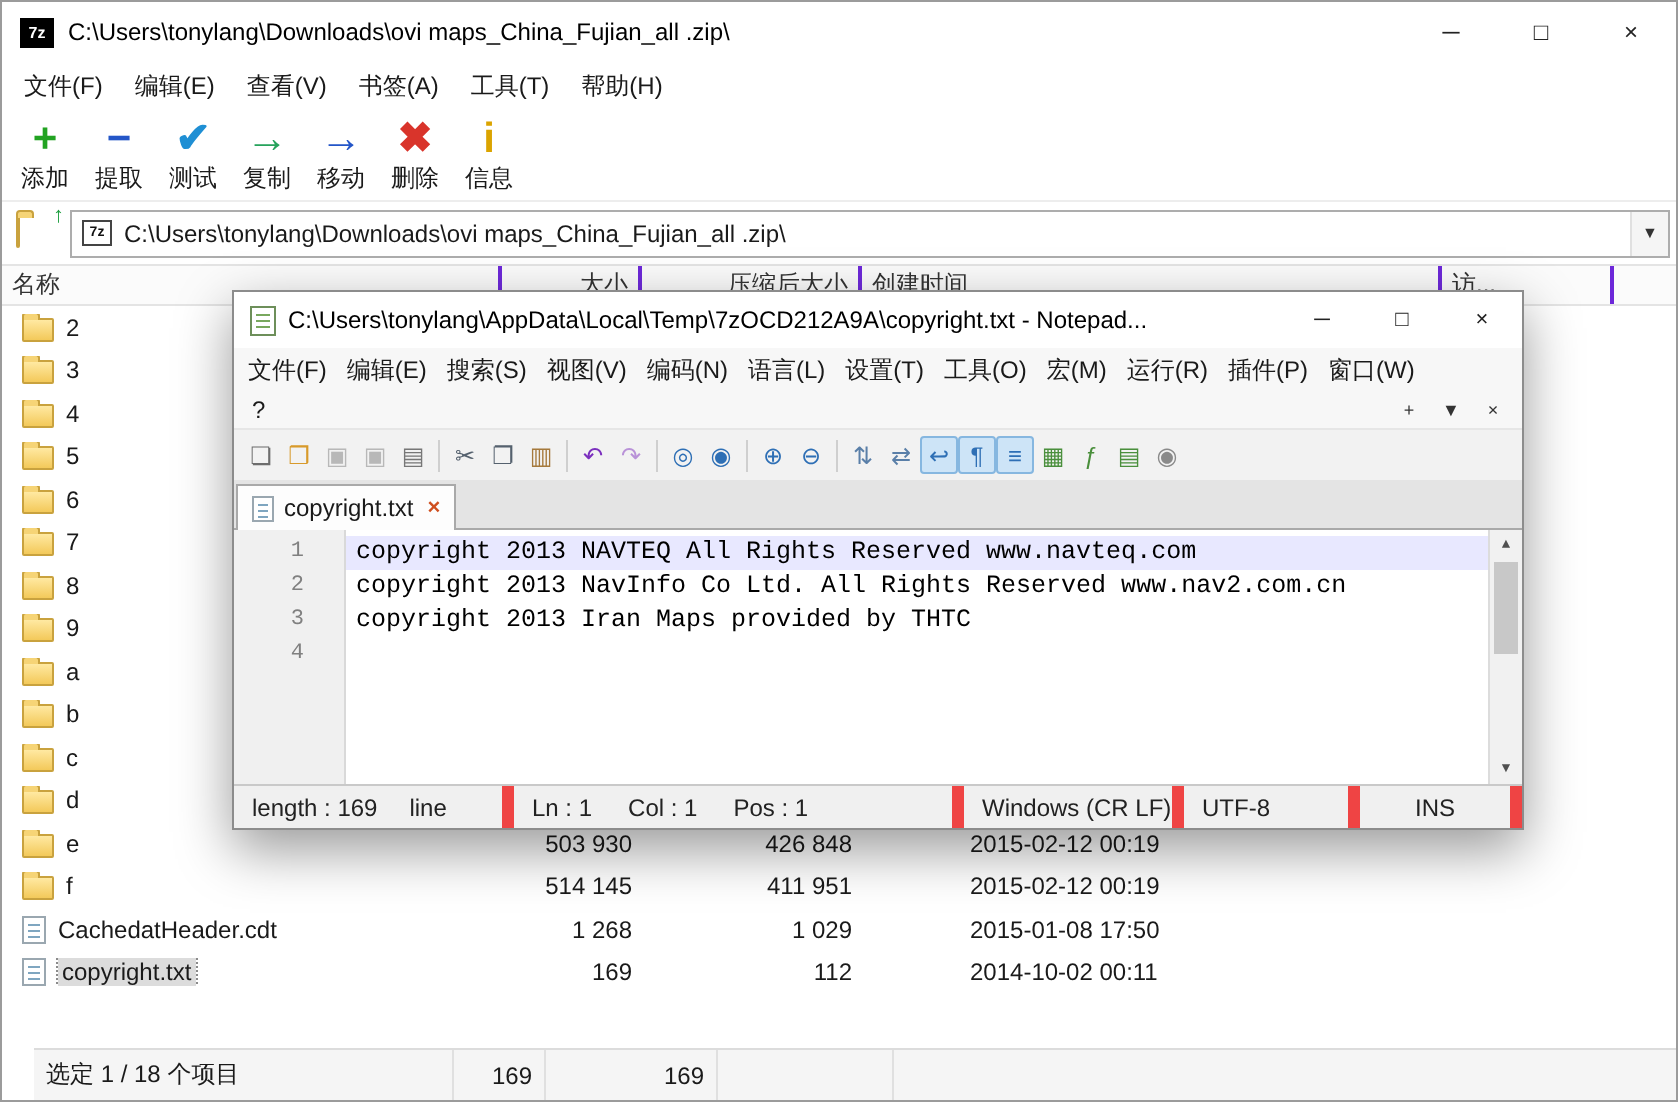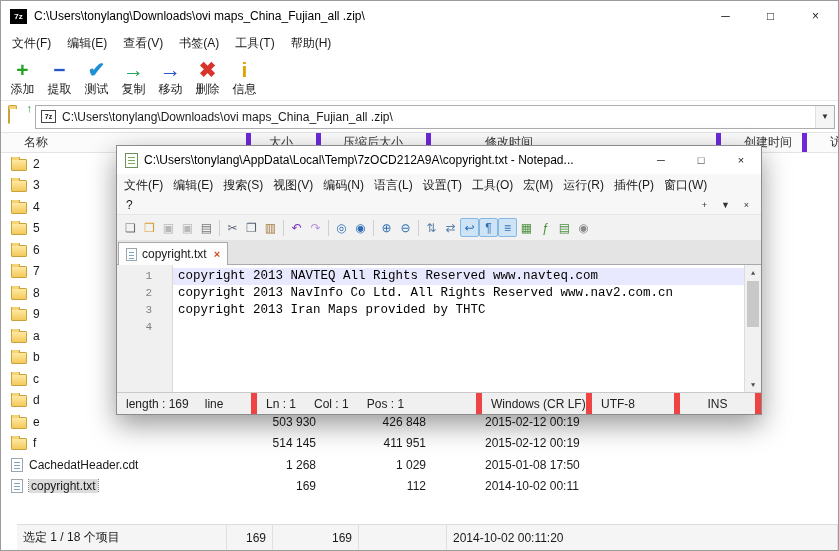--- a/index.html
+++ b/index.html
@@ -21,21 +21,21 @@
   .sz-tool .g{height:25px;line-height:25px;font-size:21px;font-weight:bold}
   .sz-tool .lbl{font-size:12px;line-height:14px}
   .sz-addressbar{height:31px;display:flex;align-items:center;gap:7px;padding:0 3px 0 7px;background:#fff}
   .up-wrap{position:relative;width:20px;height:15px;flex:none}
   .up-arrow{position:absolute;right:-4px;top:-7px;font-weight:bold;font-size:11px;color:#1d9e3f}
   .sz-combo{flex:1;height:24px;border:1px solid #adadad;background:#fff;display:flex;align-items:center;gap:6px;padding-left:5px}
   .combo-ico{width:15px;height:13px;background:#fff;border:1px solid #444;color:#111;font-weight:bold;font-size:7px;display:flex;align-items:center;justify-content:center;flex:none}
   .combo-path{flex:1;white-space:nowrap;overflow:hidden}
   .combo-drop{width:19px;align-self:stretch;display:flex;align-items:center;justify-content:center;border-left:1px solid #e0e0e0;background:#f5f5f5;font-size:8px;color:#333}
   .sz-header{height:21px;display:grid;grid-template-columns:250px 70px 110px 290px 86px 1fr;background:#fbfbfb;border-top:1px solid #e4e4e4;border-bottom:1px solid #e4e4e4;color:#333}
-  .hc{display:flex;align-items:center;height:100%;padding:0 23px;border-right:5px solid #6d28d9;white-space:nowrap;overflow:hidden}
+  .hc{display:flex;align-items:center;height:100%;padding:0 5px;border-right:2px solid #6d28d9;white-space:nowrap;overflow:hidden}
   .hc.ra{justify-content:flex-end}
   .hc.col-modified{padding-left:54px}
   .sz-list{position:absolute;left:0;right:0;top:152px;bottom:26px;background:#fff;overflow:hidden}
   .sz-row{height:21.5px;display:grid;grid-template-columns:250px 70px 110px 290px 86px 1fr;align-items:center}
   .cell{padding:0 5px;white-space:nowrap;overflow:hidden}
   .cell.name{display:flex;align-items:center;gap:6px;padding-left:10px}
   .cell.ra{text-align:right}
   .cell.col-modified{padding-left:54px}
   .sz-row.selected .nm{background:#dcdcdc;outline:1px dotted #8a8a8a;padding:0 2px}
   .folder-ico{width:16px;height:12px;background:linear-gradient(#ffe9a2,#f3c95a);border:1px solid #c9a23e;border-radius:1px;position:relative;margin-top:2px;flex:none}
@@ -154,21 +154,20 @@
         <span class="combo-drop">
           <span>▼</span>
         </span>
       </span>
     </div>
 
     <div class="sz-header">
       <span class="hc">名称</span>
       <span class="hc ra">大小</span>
       <span class="hc ra">压缩后大小</span>
-      <span class="hc col-modified">修改时间</span>
       <span class="hc">创建时间</span>
       <span class="hc">访...</span>
     </div>
 
     <div class="sz-list" id="sz-list">
         <div class="sz-row">
           <span class="cell name">
             <span class="folder-ico"></span>
             <span class="nm">2</span>
           </span>
@@ -343,21 +342,20 @@
           <span class="cell"></span>
           <span class="cell"></span>
         </div>
       </div>
 
     <div class="sz-status">
       <span class="st-panel st-p1">选定 1 / 18 个项目</span>
       <span class="st-panel st-p2 ra">169</span>
       <span class="st-panel st-p3 ra">169</span>
       <span class="st-panel st-p4"></span>
-      <span class="st-panel st-p5">2014-10-02 00:11:20</span>
     </div>
   </div>
 
   <div class="np-window">
 
     <div class="np-titlebar">
       <span class="np-appicon"></span>
       <span class="np-title">C:\Users\tonylang\AppData\Local\Temp\7zOCD212A9A\copyright.txt - Notepad...</span>
       <span class="cap-btns">
         <span class="cap-btn np">─</span>

